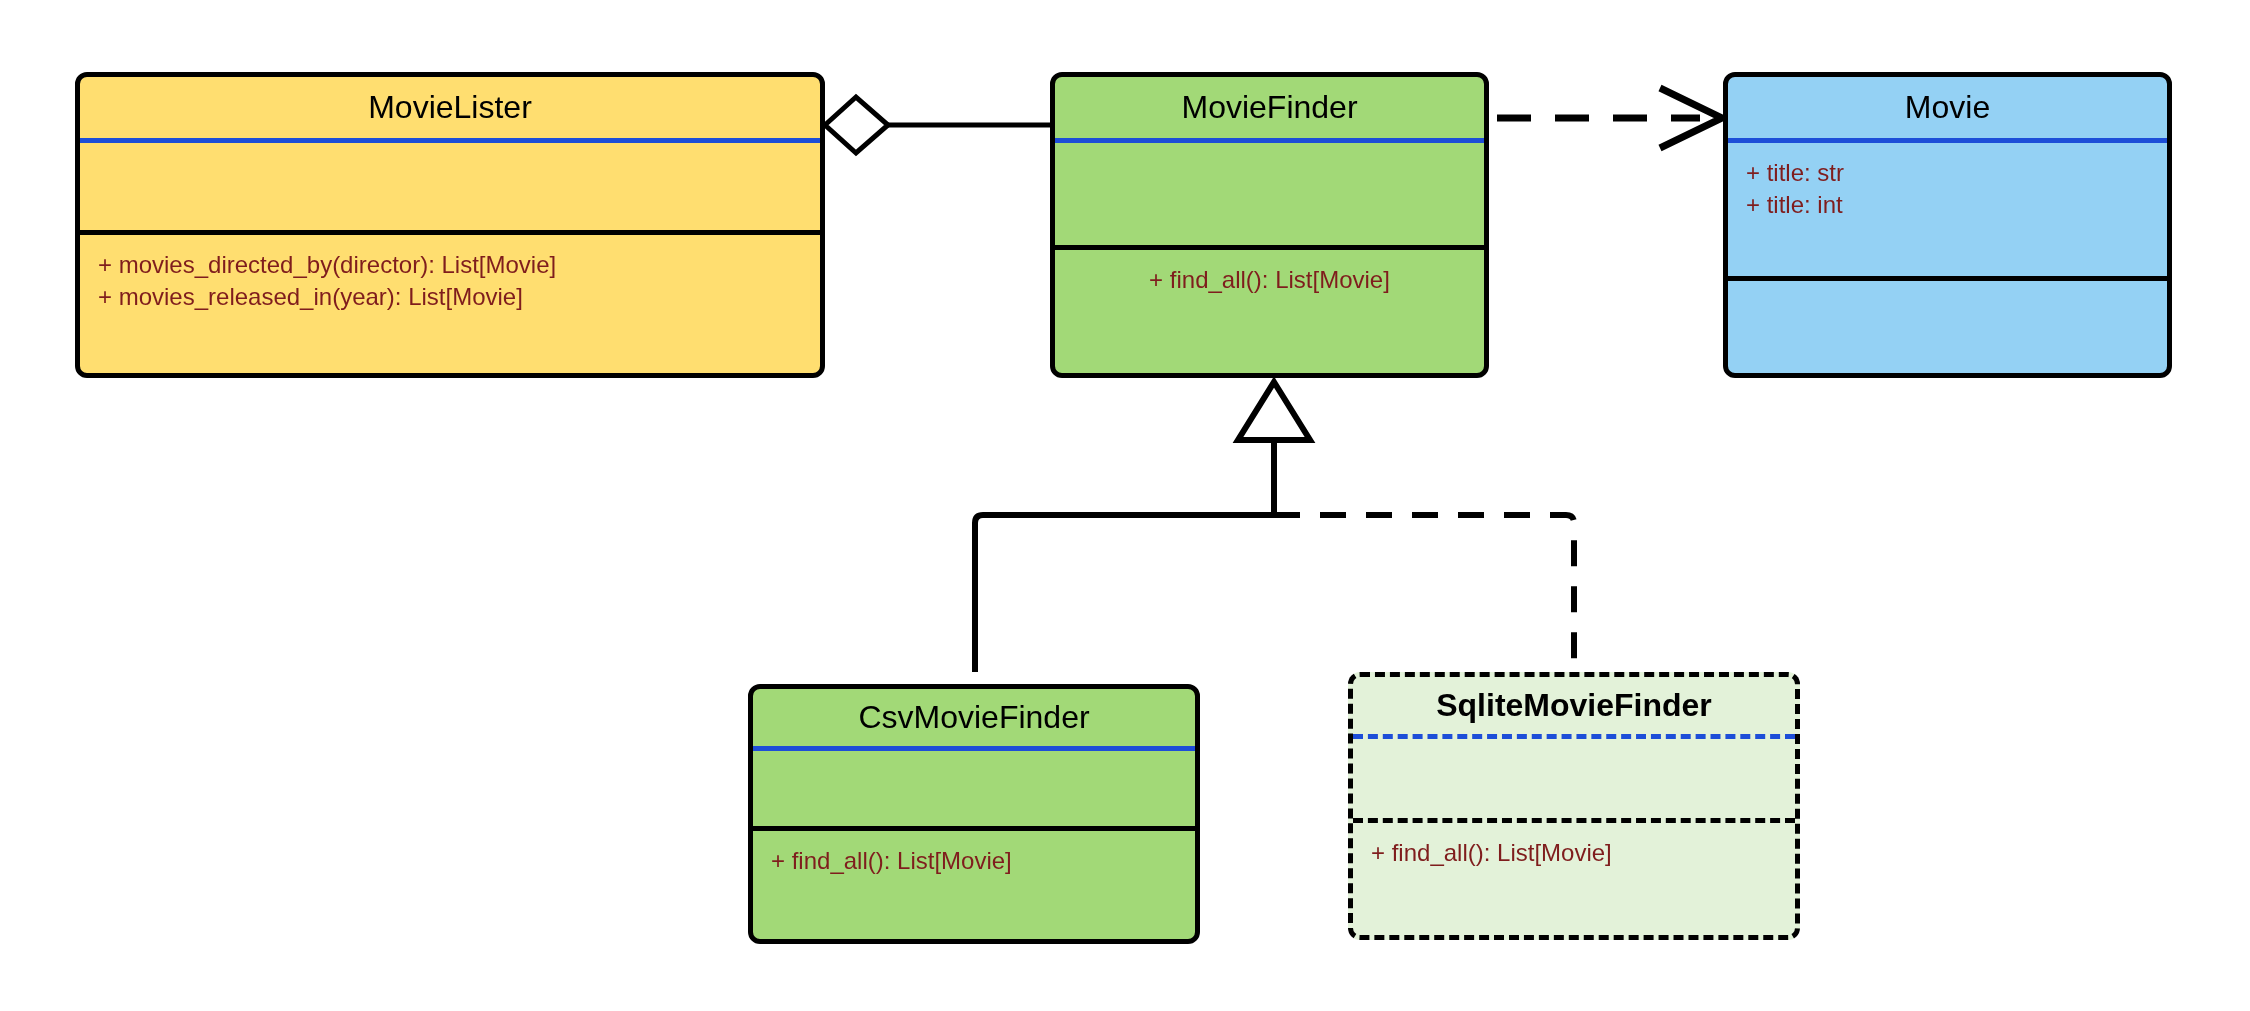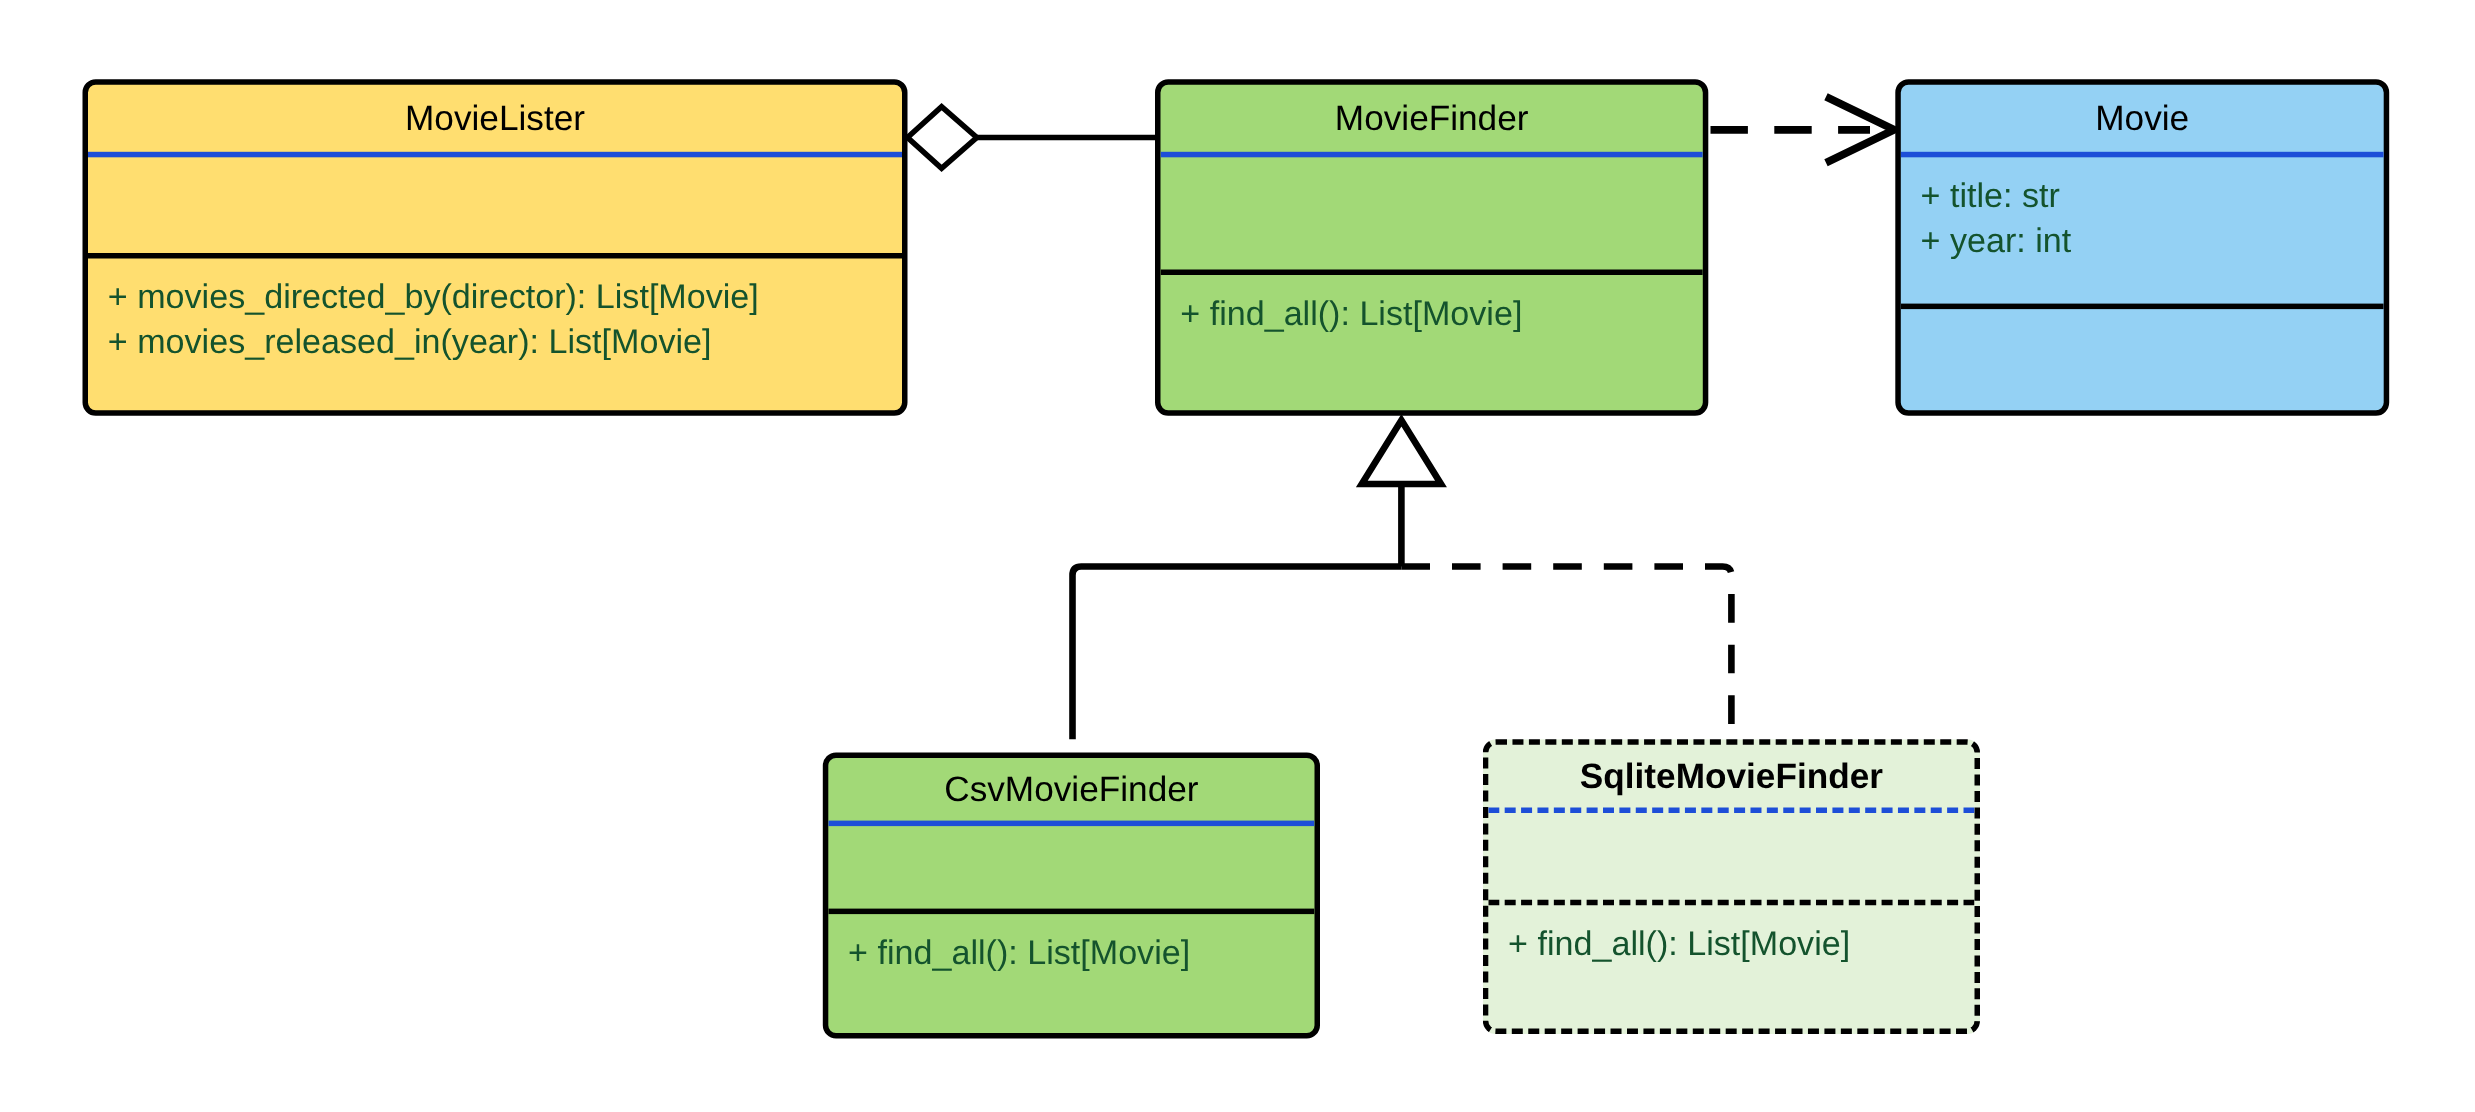--- a/index.html
+++ b/index.html
@@ -63,22 +63,22 @@
     border-bottom-style: dashed;
   }
 
   .class-title {
     font-size: 32px;
     color: #000000;
     line-height: 1.1;
     white-space: nowrap;
   }
   .member {
-    font-size: 31px;
-    color: #14532d;
+    font-size: 24px;
+    color: #7f1d1d;
     line-height: 1.33;
     white-space: nowrap;
   }
   .empty-cmp { min-height: 10px; }
 </style>
 </head>
 <body>
 
 <div id="canvas">
 
@@ -110,37 +110,37 @@
     <div class="cmp name" style="height:66px;">
       <span class="class-title">MovieLister</span>
     </div>
     <div class="cmp attrs empty-cmp" style="height:92px;"></div>
     <div class="cmp ops" style="flex:1;">
       <div class="member">+ movies_directed_by(director): List[Movie]</div>
       <div class="member">+ movies_released_in(year): List[Movie]</div>
     </div>
   </div>
 
-  <div class="uml-class" style="left:1050px; top:72px; width:503px; height:306px; background:#A2D977;">
+  <div class="uml-class" style="left:1050px; top:72px; width:439px; height:306px; background:#A2D977;text-align:center;">
     <div class="cmp name" style="height:66px;">
       <span class="class-title">MovieFinder</span>
     </div>
     <div class="cmp attrs empty-cmp" style="height:107px;"></div>
     <div class="cmp ops" style="flex:1;">
       <div class="member">+ find_all(): List[Movie]</div>
     </div>
   </div>
 
   <div class="uml-class" style="left:1723px; top:72px; width:449px; height:306px; background:#94D1F4;">
     <div class="cmp name" style="height:66px;align-items:center;">
       <span class="class-title">Movie</span>
     </div>
     <div class="cmp attrs" style="height:138px;">
       <div class="member">+ title: str</div>
-      <div class="member">+ year: int</div>
+      <div class="member">+ title: int</div>
     </div>
     <div class="cmp ops empty-cmp" style="flex:1;"></div>
   </div>
 
   <div class="uml-class" style="left:748px; top:672px; width:452px; height:260px; background:#A2D977;margin-top:12px;">
     <div class="cmp name" style="height:62px;">
       <span class="class-title">CsvMovieFinder</span>
     </div>
     <div class="cmp attrs empty-cmp" style="height:80px;"></div>
     <div class="cmp ops" style="flex:1;">

